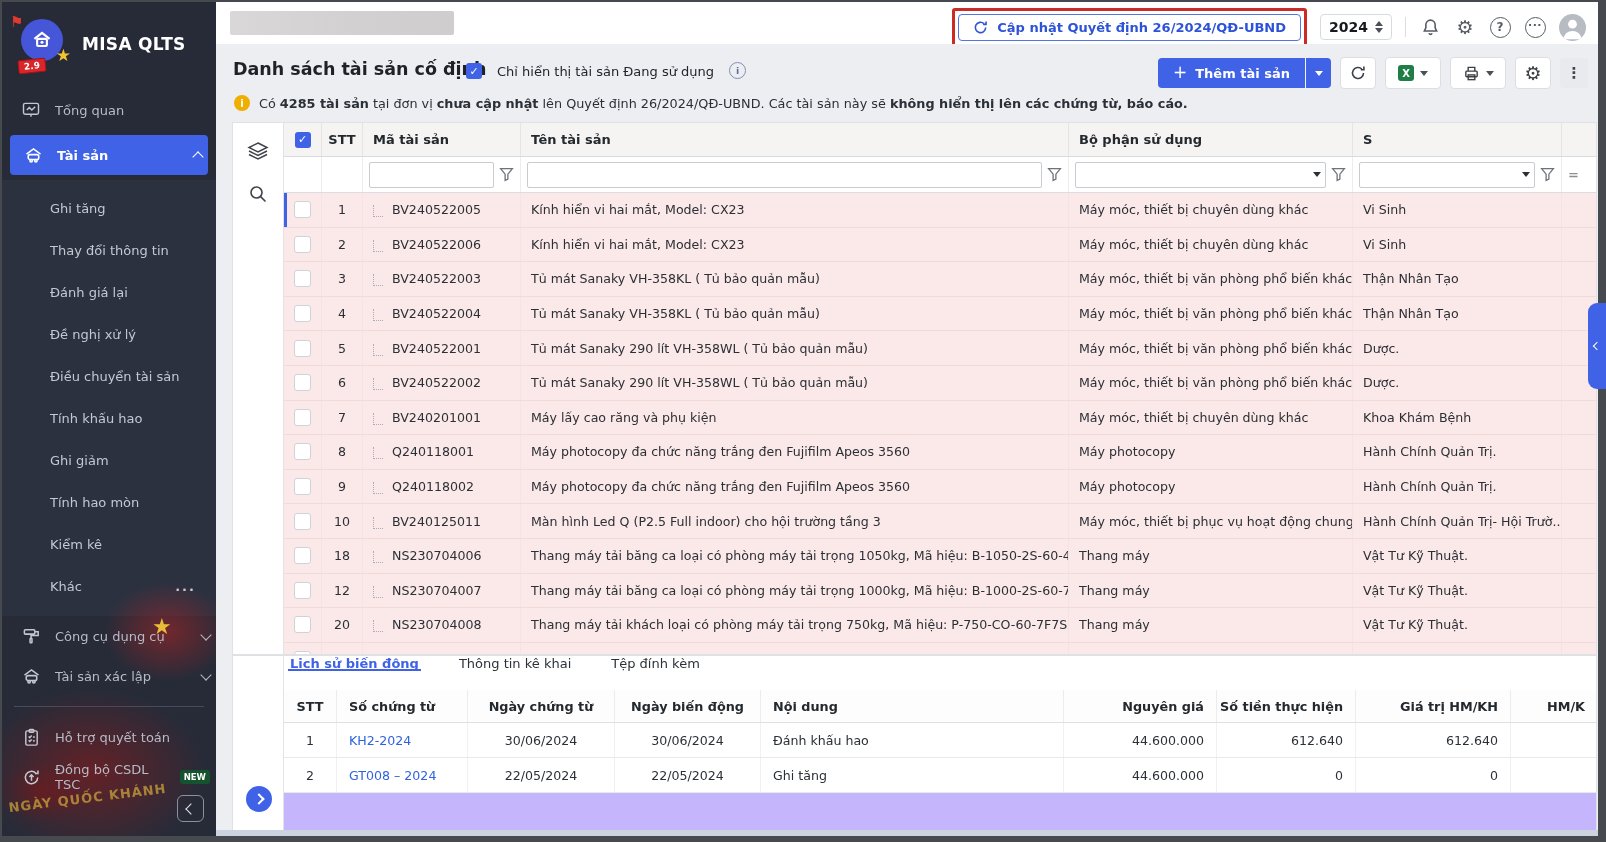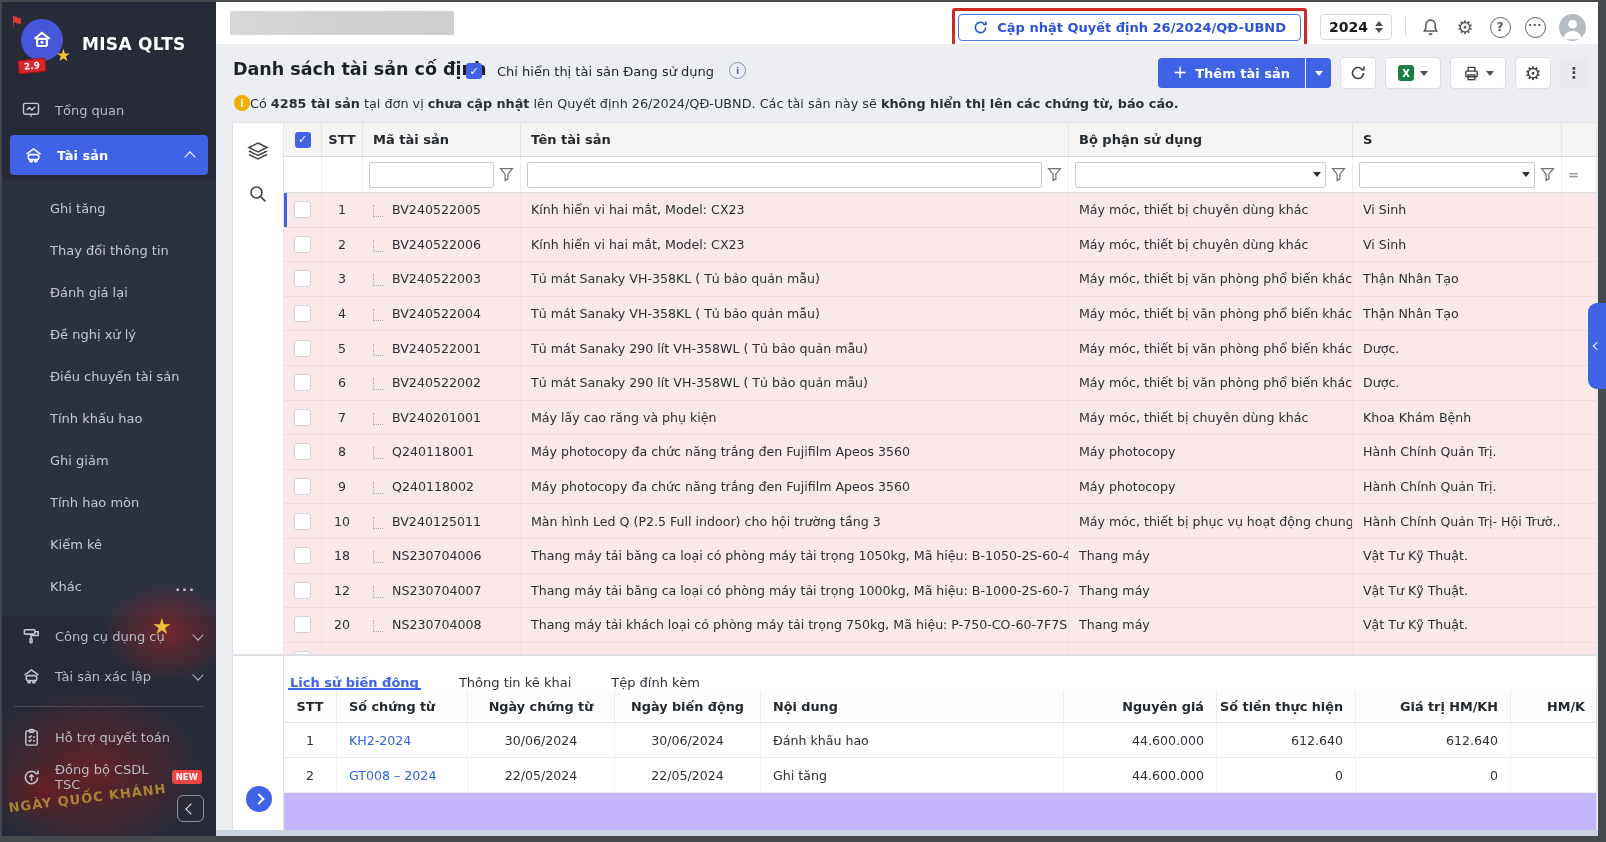--- a/index.html
+++ b/index.html
@@ -20,36 +20,36 @@
   .logo-row{height:64px;display:flex;align-items:center;gap:12px;padding:10px 10px 4px 10px;position:relative}
   .logo-badge{position:relative;width:58px;height:58px;flex:none}
   .logo-circle{position:absolute;left:9px;top:4px;width:42px;height:42px;border-radius:50%;background:#4656d8;
     display:flex;align-items:center;justify-content:center}
   .logo-flag{position:absolute;left:-2px;top:-2px;color:#e03a2f;font-size:15px}
   .logo-star{position:absolute;right:-1px;bottom:8px;color:#f2c233;font-size:17px}
   .logo-ribbon{position:absolute;left:6px;bottom:0;background:#d8262b;color:#fff;font-size:9px;font-weight:700;
     padding:1px 5px;border-radius:2px;transform:rotate(-6deg);border:1px solid #a31313}
   .logo-text{color:#fff;font-size:17px;font-weight:700;letter-spacing:.3px}
   .nav{margin-top:10px}
-  .nav-item{height:40px;display:flex;align-items:center;gap:13px;padding:0 14px 0 18px;color:#b7bbc6;font-size:13px;cursor:pointer;position:relative}
+  .nav-item{height:40px;display:flex;align-items:center;gap:13px;padding:0 6px 0 18px;color:#b7bbc6;font-size:13px;cursor:pointer;position:relative}
   .nav-item .nicon{width:22px;height:22px;flex:none;display:flex;align-items:center;justify-content:center;color:#c3c7d1}
   .nav-item.active{margin:5px 8px;border-radius:4px;background:#3f62e6;color:#fff;font-weight:700;padding-left:12px;height:40px}
   .nav-item.active .nicon{color:#fff}
   .nav-item .spacer{flex:1}
   .chev{width:7px;height:7px;border-right:1.7px solid currentColor;border-bottom:1.7px solid currentColor;display:inline-block}
   .chev.up{transform:rotate(-135deg);margin-top:4px}
   .chev.down{transform:rotate(45deg);margin-bottom:3px}
   .chev.left{transform:rotate(135deg)}
   .chev.right{transform:rotate(-45deg)}
   .submenu{background:#2c3140;padding:7px 0 9px 0}
   .submenu .sub-item{height:42px;display:flex;align-items:center;padding:0 20px 0 48px;color:#c4c8d2;font-size:13px;cursor:pointer}
   .sub-item .more{margin-left:auto;letter-spacing:2px;color:#cfd2da;font-weight:700}
   .sub-item .more:empty{display:none}
   .side-divider{height:1px;background:#464c5c;margin:10px 12px}
-  .newbadge{background:#ef4444;color:#fff;font-size:8.5px;font-weight:700;border-radius:3px;padding:2px 4px;margin-left:8px}
+  .newbadge{background:#14532d;color:#fff;font-size:8.5px;font-weight:700;border-radius:3px;padding:2px 4px;margin-left:8px}
   .collapse-btn{position:absolute;right:12px;bottom:14px;width:25px;height:25px;border:1.5px solid #8b90a0;border-radius:6px;
     display:flex;align-items:center;justify-content:center;color:#e7e9ee;cursor:pointer;background:rgba(40,44,56,.4)}
 
   
   .topbar{position:absolute;left:214px;top:0;right:0;height:42px;background:#fff;border-bottom:1px solid #e7e8eb;display:flex;align-items:center}
   .redacted{position:absolute;left:14px;top:9px;width:224px;height:24px;border-radius:2px;
     background:linear-gradient(90deg,#d9d7d8,#d2d0d1 55%,#cfcdce);filter:blur(.6px)}
   .top-right{position:absolute;right:12px;top:4px;height:42px;display:flex;align-items:center;gap:13px}
   .annotate-box{border:3px solid #cc2a25;border-radius:3px;padding:3px;display:flex;align-items:center;background:#fff}
   .update-btn{display:flex;align-items:center;gap:9px;border:1px solid #5374e2;border-radius:4px;padding:5px 14px;
@@ -89,21 +89,21 @@
   .wbtn{height:30px;background:#fff;border:1px solid #dcdee3;border-radius:4px;display:flex;align-items:center;justify-content:center;gap:6px;cursor:pointer;color:#3d4147}
   .wbtn.sq{width:34px}
   .wbtn.wide{width:54px}
   .wbtn svg{width:17px;height:17px}
   .wbtn .caret-dn{color:#4b4f57;border-left-width:4px;border-right-width:4px;border-top-width:5px}
   .refresh-glyph svg{width:16px;height:16px}
   .excel-chip{width:16px;height:16px;background:#1e7e45;border-radius:3px;color:#fff;font-size:10px;font-weight:700;display:flex;align-items:center;justify-content:center}
   .excel-chip::before{content:"X"}
   .dots-btn{width:28px;height:30px;background:#e8eaee;border-radius:4px;display:flex;align-items:center;justify-content:center;font-weight:700;color:#40444b;cursor:pointer}
   .dots-btn::before{content:"⋮";font-size:15px}
-  .warn-row{position:absolute;left:18px;top:51px;right:20px;display:flex;align-items:center;}
+  .warn-row{position:absolute;left:18px;top:51px;right:20px;display:flex;align-items:center;gap:9px}
   .warn-icon{width:16px;height:16px;border-radius:50%;background:#f0ae00;color:#fff;font-size:10px;font-weight:700;display:flex;align-items:center;justify-content:center;flex:none}
   .warn-icon::before{content:"i"}
   .warn-text{font-size:12.8px;color:#2b3036;white-space:nowrap;overflow:hidden}
   .warn-text b{font-weight:700}
 
   
   .panel{position:absolute;background:#c4b5fd}
   .main-panel{left:16px;top:78px;width:1365px;height:533px;border:1px solid #e0e1e5;box-sizing:border-box;overflow:hidden}
   .left-strip{position:absolute;left:0;top:0;bottom:0;width:50px;border-right:1px solid #e2e3e7;background:#fff;z-index:3}
   .strip-icon{width:50px;height:42px;display:flex;align-items:center;justify-content:center;color:#3f434b;cursor:pointer}
@@ -131,21 +131,21 @@
   .dotsicon{width:9px;height:11px;border-left:1px dotted #a7adb6;border-bottom:1px dotted #a7adb6;margin-right:9px;flex:none;margin-top:3px}
   .codecell{display:flex;align-items:center}
 
   
   .right-tab{position:absolute;left:1588px;top:303px;width:18px;height:86px;background:#3f62e6;border-radius:9px 0 0 9px;
     display:flex;align-items:center;justify-content:center;color:#fff;cursor:pointer;z-index:9}
   .right-tab .chev{width:5px;height:5px;border-width:1.6px}
 
   
   .detail-panel{left:16px;top:611px;width:1365px;height:176px;border:1px solid #dfe0e4;box-sizing:border-box;overflow:hidden}
-  .tabsrow{position:absolute;left:51px;right:0;top:0;height:34px;border-bottom:1px solid #e3e4e8;display:flex;align-items:flex-end;gap:36px;padding-left:4px;background:#fff}
+  .tabsrow{position:absolute;left:51px;right:0;top:0;height:34px;border-bottom:1px solid #e3e4e8;display:flex;align-items:flex-start;gap:36px;padding-left:4px;background:#fff}
   .tab{display:flex;align-items:center;font-size:13px;color:#2d3238;cursor:pointer;position:relative;padding:0 2px;font-weight:700}
   .tab:not(.active){font-weight:400}
   .tab.active{color:#3f62e6}
   .tab.active::after{content:"";position:absolute;left:0;right:0;bottom:0;height:2.5px;background:#3f62e6}
   .dcols{display:grid;grid-template-columns:53px 131px 147px 146px 303px 153px 139px 155px 87px}
   .dhead{position:absolute;left:51px;right:0;top:34px;height:33px;background:#fdfdfd;border-bottom:1px solid #dfe0e4;box-sizing:border-box}
   .dhead .hc{display:flex;align-items:center;font-size:12.8px;font-weight:700;color:#24292e;padding:0 12px;border-right:1px solid #ececef;overflow:hidden;white-space:nowrap}
   .dhead .hc.center{justify-content:center}
   .dhead .hc.right{justify-content:flex-end}
   .drows{position:absolute;left:51px;right:0;top:67px;bottom:0;overflow:hidden}

